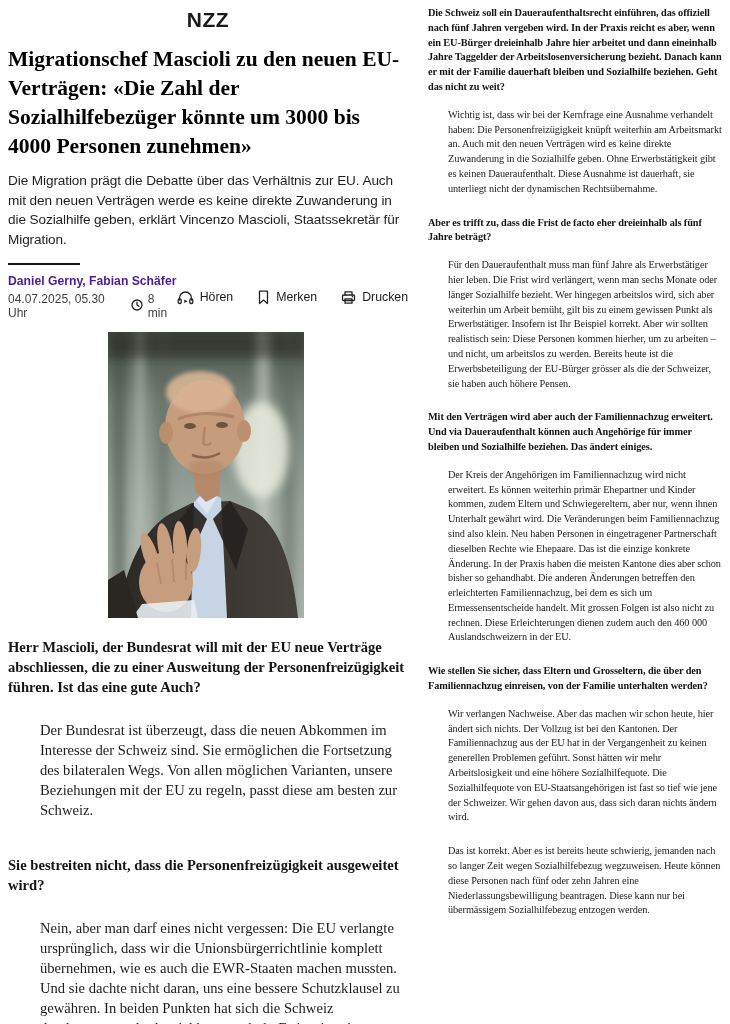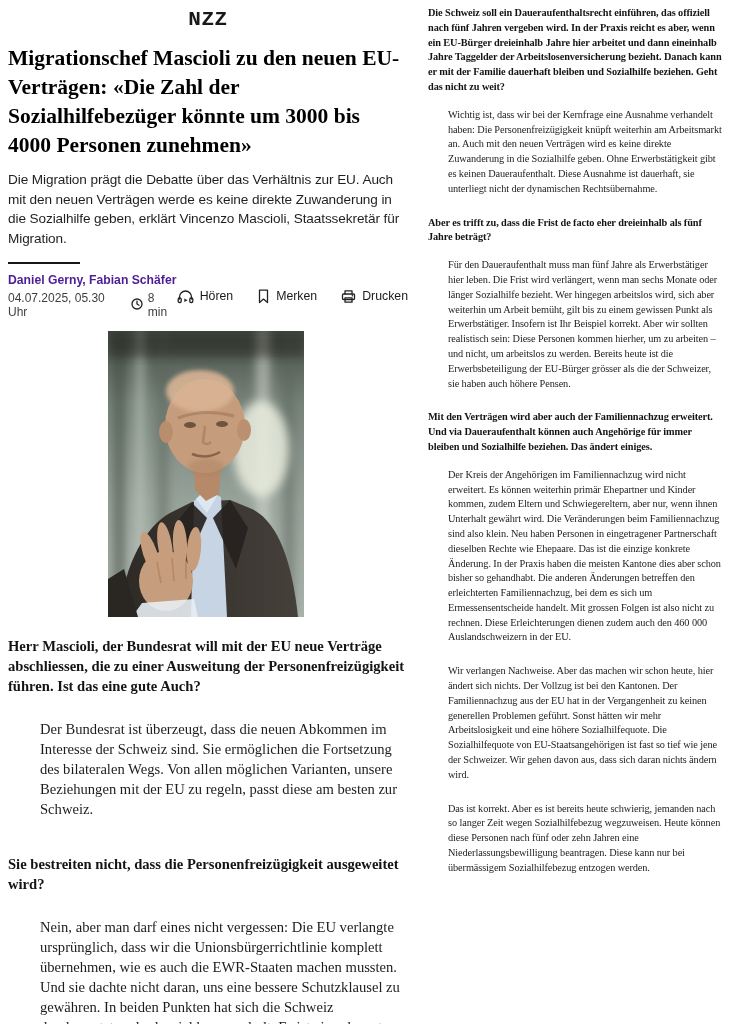--- a/index.html
+++ b/index.html
@@ -2,21 +2,21 @@
 <html><head>
 <meta charset="utf-8">
 <style>
   html,body{margin:0;padding:0;background:#ffffff;}
   body{width:730px;height:1024px;overflow:hidden;position:relative;
        font-family:"Liberation Serif","DejaVu Serif",serif;color:#191919;}
   .col-left{position:absolute;left:8px;top:0;width:400px;height:1024px;overflow:hidden;}
   .col-right{position:absolute;left:428px;top:6px;width:296px;height:1018px;overflow:hidden;}
 
   .masthead{margin-top:8px;text-align:center;font-size:21px;letter-spacing:.5px;
-            font-family:Liberation Mono, monospace;font-weight:600;}
+            font-family:Liberation Sans, sans-serif;font-weight:600;}
   h1.headline{margin:13px 0 0 0;font-size:21.5px;line-height:29px;font-weight:700;
               font-family:"Liberation Serif",serif;color:#000000;}
   .lede{margin:10px 0 0 0;font-family:"Liberation Sans","DejaVu Sans",sans-serif;
         font-size:13.6px;line-height:19.5px;color:#1f1f1f;letter-spacing:-.1px;}
   .divider{margin-top:14px;width:72px;height:2px;background:#161616;}
   .byline-row{margin-top:9px;display:flex;justify-content:space-between;align-items:center;
               font-family:"Liberation Sans","DejaVu Sans",sans-serif;}
   .authors{font-size:12.2px;font-weight:700;color:#4c1d95;}
   .dateline{margin-top:4px;font-size:12px;color:#3f3f3f;display:flex;align-items:center;gap:5px;}
   .actions{display:flex;gap:24px;align-items:center;}
@@ -166,15 +166,16 @@
 
 </div>
 
 <div class="col-right">
   <p class="q">Die Schweiz soll ein Daueraufenthaltsrecht einführen, das offiziell nach fünf Jahren vergeben wird. In der Praxis reicht es aber, wenn ein EU-Bürger dreieinhalb Jahre hier arbeitet und dann eineinhalb Jahre Taggelder der Arbeitslosenversicherung bezieht. Danach kann er mit der Familie dauerhaft bleiben und Sozialhilfe beziehen. Geht das nicht zu weit?</p>
   <p class="a">Wichtig ist, dass wir bei der Kernfrage eine Ausnahme verhandelt haben: Die Personenfreizügigkeit knüpft weiterhin am Arbeitsmarkt an. Auch mit den neuen Verträgen wird es keine direkte Zuwanderung in die Sozialhilfe geben. Ohne Erwerbstätigkeit gibt es keinen Daueraufenthalt. Diese Ausnahme ist dauerhaft, sie unterliegt nicht der dynamischen Rechtsübernahme.</p>
   <p class="q">Aber es trifft zu, dass die Frist de facto eher dreieinhalb als fünf Jahre beträgt?</p>
   <p class="a">Für den Daueraufenthalt muss man fünf Jahre als Erwerbstätiger hier leben. Die Frist wird verlängert, wenn man sechs Monate oder länger Sozialhilfe bezieht. Wer hingegen arbeitslos wird, sich aber weiterhin um Arbeit bemüht, gilt bis zu einem gewissen Punkt als Erwerbstätiger. Insofern ist Ihr Beispiel korrekt. Aber wir sollten realistisch sein: Diese Personen kommen hierher, um zu arbeiten – und nicht, um arbeitslos zu werden. Bereits heute ist die Erwerbsbeteiligung der EU-Bürger grösser als die der Schweizer, sie haben auch höhere Pensen.</p>
   <p class="q">Mit den Verträgen wird aber auch der Familiennachzug erweitert. Und via Daueraufenthalt können auch Angehörige für immer bleiben und Sozialhilfe beziehen. Das ändert einiges.</p>
   <p class="a">Der Kreis der Angehörigen im Familiennachzug wird nicht erweitert. Es können weiterhin primär Ehepartner und Kinder kommen, zudem Eltern und Schwiegereltern, aber nur, wenn ihnen Unterhalt gewährt wird. Die Veränderungen beim Familiennachzug sind also klein. Neu haben Personen in eingetragener Partnerschaft dieselben Rechte wie Ehepaare. Das ist die einzige konkrete Änderung. In der Praxis haben die meisten Kantone dies aber schon bisher so gehandhabt. Die anderen Änderungen betreffen den erleichterten Familiennachzug, bei dem es sich um Ermessensentscheide handelt. Mit grossen Folgen ist also nicht zu rechnen. Diese Erleichterungen dienen zudem auch den 460 000 Auslandschweizern in der EU.</p>
+  <p class="q">Wie stellen Sie sicher, dass Eltern und Grosseltern, die über den Familiennachzug einreisen, von der Familie unterhalten werden?</p>
   <p class="a">Wir verlangen Nachweise. Aber das machen wir schon heute, hier ändert sich nichts. Der Vollzug ist bei den Kantonen. Der Familiennachzug aus der EU hat in der Vergangenheit zu keinen generellen Problemen geführt. Sonst hätten wir mehr Arbeitslosigkeit und eine höhere Sozialhilfequote. Die Sozialhilfequote von EU-Staatsangehörigen ist fast so tief wie jene der Schweizer. Wir gehen davon aus, dass sich daran nichts ändern wird.</p>
   <p class="a">Das ist korrekt. Aber es ist bereits heute schwierig, jemanden nach so langer Zeit wegen Sozialhilfebezug wegzuweisen. Heute können diese Personen nach fünf oder zehn Jahren eine Niederlassungsbewilligung beantragen. Diese kann nur bei übermässigem Sozialhilfebezug entzogen werden.</p>
 </div>
 
 </body></html>

